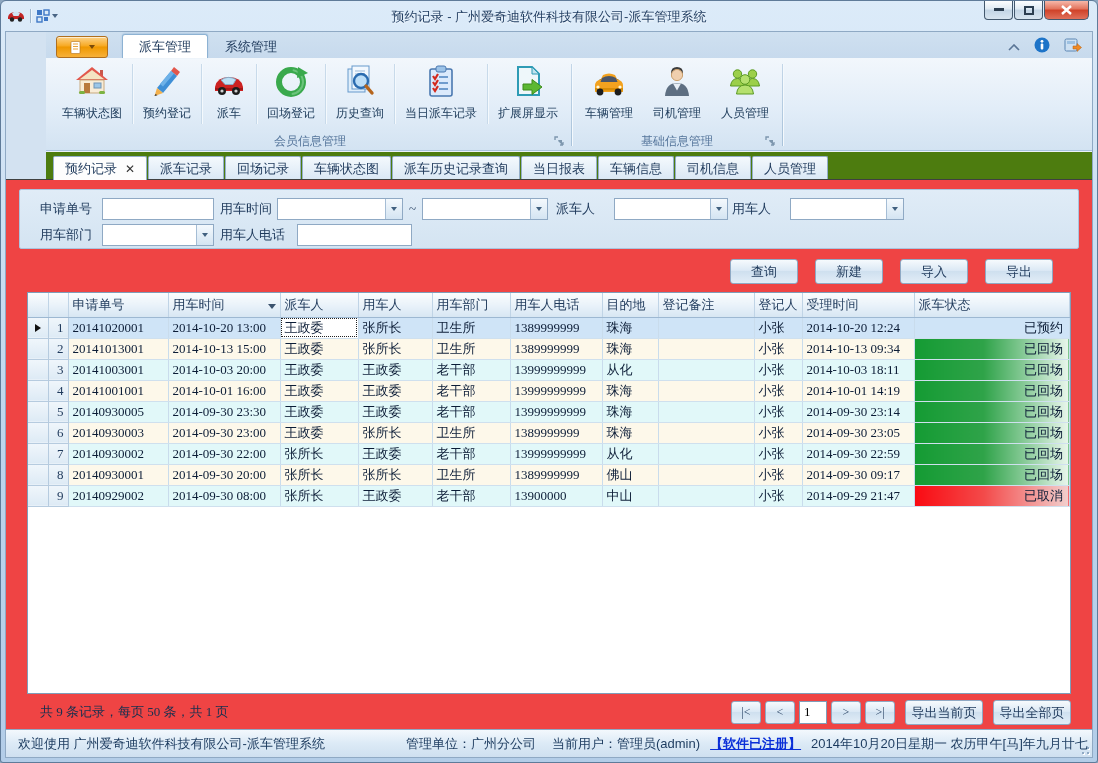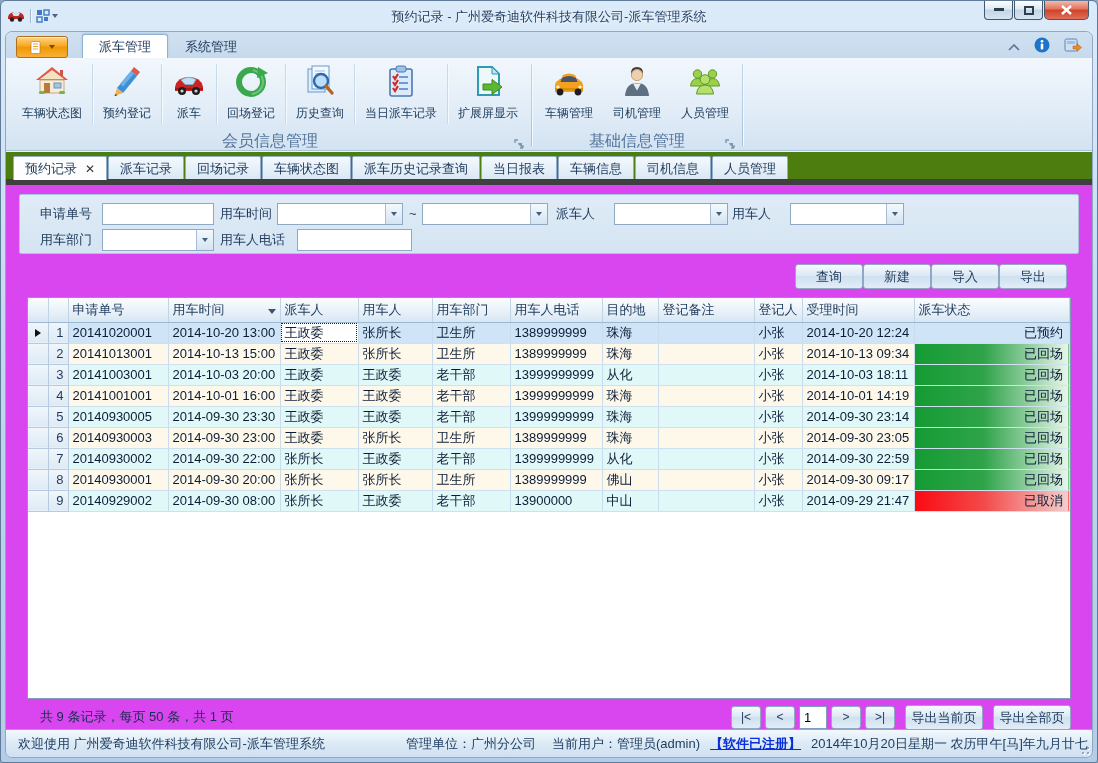--- a/index.html
+++ b/index.html
@@ -15,55 +15,55 @@
   .qat { display:flex; align-items:center; gap:5px; z-index:2; }
   .qat-sep { width:1px; height:14px; background:#9db6ce; box-shadow:1px 0 0 #eef5fb; }
   .caret-down { width:0; height:0; border-left:3px solid transparent; border-right:3px solid transparent; border-top:4px solid #4a6585; margin-left:2px; }
   .win-buttons { position:absolute; top:0; right:8px; display:flex; z-index:3; }
   .win-btn { width:29px; height:19px; border:1px solid #43586d; border-top:none; display:flex; align-items:center; justify-content:center;
     background:linear-gradient(#fdfeff,#dfeaf3 45%,#c3d5e5 50%,#d8e5f0); border-radius:0 0 4px 4px; margin-left:0; }
   .win-btn + .win-btn { margin-left:1px; }
   .win-btn.close { width:45px; background:linear-gradient(#f6b8a9,#e2725b 45%,#cf4128 50%,#e0705a); border-radius:0 0 5px 5px; }
 
   
-  .client { position:absolute; left:4px; right:4px; top:30px; bottom:4px; background:#d3e2f1; border:1px solid #8fa9c4; border-radius:7px; overflow:hidden; }
+  .client { position:absolute; left:4px; right:4px; top:30px; bottom:4px; background:#d3e2f1; border:1px solid #8fa9c4; border-radius:0; overflow:hidden;padding-left:40px; }
   .ribbon-tabrow { position:relative; height:26px; background:linear-gradient(#cfe0f0,#c7daed); display:flex; align-items:flex-end; padding-left:8px; }
   .app-button { width:52px; height:22px; margin:0 14px 0 2px; border:1px solid #b06f1e; border-radius:3px;
     background:linear-gradient(#fdd389,#f7a922 45%,#ef9800 50%,#f7b13a); display:flex; align-items:center; justify-content:center; gap:3px; box-shadow:inset 0 1px 0 rgba(255,255,255,.6); }
   .rtab { height:24px; padding:0 16px; line-height:23px; font-size:13px; color:#1e395b; border:1px solid transparent; border-bottom:none; border-radius:3px 3px 0 0; }
   .rtab.active { background:#fff; border-color:#8db2d3; box-shadow:0 -1px 2px rgba(141,178,211,.5); }
   .tabrow-right { position:absolute; right:10px; top:5px; display:flex; align-items:center; gap:14px; }
   .ribbon-body { height:93px; background:linear-gradient(#f2f7fc,#e2edf8 55%,#d3e3f2); border-bottom:1px solid #a9c3dd; display:flex; padding:2px 0 0 4px; }
   .rgroup { display:flex; flex-direction:column; position:relative; padding:0 2px; }
   .rgroup-sep { width:1px; margin:4px 1px; background:linear-gradient(#c3d6e8,#a8c2da); box-shadow:1px 0 0 #f4f9fd; }
   .rgroup-btns { display:flex; flex:1; align-items:flex-start; }
   .rbn-btn { height:68px; padding:4px 9px 0 9px; display:flex; flex-direction:column; align-items:center; gap:3px; border:1px solid transparent; border-radius:3px; }
   .rbn-sep { width:1px; height:60px; margin-top:4px; background:#c8daea; box-shadow:1px 0 0 #f4f9fd; }
   .rbn-label { font-size:12px; color:#23405f; white-space:nowrap; }
-  .rgroup-caption { height:18px; display:flex; align-items:center; justify-content:center; position:relative; color:#54749a; font-size:16px; }
+  .rgroup-caption { height:18px; display:flex; align-items:center; justify-content:center; position:relative; color:#54749a; font-size:12px; }
   .launcher { position:absolute; right:3px; bottom:3px; width:11px; height:11px; }
 
   
   .doc-tabstrip { height:28px; background:#4d7c0f; padding:4px 0 0 7px; display:flex; border-top:1px solid #eaf2fa; }
   .dtab { height:24px; padding:0 11px; line-height:22px; font-size:13px; color:#1e395b; background:linear-gradient(#f4f9fd,#d9e7f4);
     border:1px solid #93aec9; border-bottom:none; margin-right:1px; border-radius:2px 2px 0 0; display:flex; align-items:center; gap:8px; }
   .dtab.active { background:#fdfdfd; font-weight:normal; position:relative; z-index:2; }
   .dtab .x { font-size:12px; color:#333; line-height:1; }
 
   
-  .content { position:absolute; left:0; right:0; top:147px; bottom:28px; background:#d946ef; border-top:6px solid #404040; }
+  .content { position:absolute; left:0; right:0; top:147px; bottom:28px; background:#ef4444; border-top:1px solid #404040;font-family:Liberation Serif, serif; }
   .search-panel { position:absolute; left:13px; right:13px; top:9px; height:60px; background:linear-gradient(#e0ecf7,#d4e4f2); border:1px solid #aac4de; border-radius:2px; }
   .f-label { position:absolute; font-size:13px; color:#1e395b; line-height:22px; }
   .f-input { position:absolute; height:22px; border:1px solid #8fa9c4; background:#fff; font-family:inherit; font-size:13px; padding:0 3px; color:#10243f; }
   .combo { position:absolute; height:22px; border:1px solid #8fa9c4; background:#fff; display:flex; }
   .combo .cv { flex:1; }
   .combo .cbtn { width:17px; border-left:1px solid #a5bdd5; background:linear-gradient(#f4f9fd,#d4e4f2); display:flex; align-items:center; justify-content:center; }
   .combo .cbtn .caret { width:0; height:0; border-left:3.5px solid transparent; border-right:3.5px solid transparent; border-top:4px solid #41607f; }
 
-  .actions { position:absolute; top:79px; right:25px; display:flex; }
+  .actions { position:absolute; top:79px; right:39px; display:flex; gap:17px; }
   .btn { min-width:68px; height:25px; border:1px solid #8fa9c4; border-radius:3px; background:linear-gradient(#f6fafd,#dcE9f5 45%,#cfe0ef 50%,#e2edf7);
     background:linear-gradient(#f6fafd,#dce9f5 45%,#cfe0ef 50%,#e2edf7); font-family:inherit; font-size:13px; color:#1e395b; text-align:center; line-height:23px; }
 
   .grid-wrap { position:absolute; left:21px; right:21px; top:112px; height:402px; background:#fff; border:1px solid #7f9db9; overflow:hidden; }
   table.grid { border-collapse:collapse; table-layout:fixed; width:100%; }
   .grid th { height:24px; font-weight:normal; text-align:left; padding:0 4px; font-size:13px; color:#1e395b;
     background:linear-gradient(#fbfdfe,#e8f1f9 55%,#d7e6f3); border-right:1px solid #c0d4e6; border-bottom:1px solid #9db8d2; white-space:nowrap; overflow:hidden; }
   .grid td { height:21px; padding:0 4px; font-size:13px; color:#0b1c36; border-right:1px solid #c9dcec; border-bottom:1px solid #cfe0ee; white-space:nowrap; overflow:hidden; }
   .grid td.rowhdr { background:linear-gradient(#f0f6fb,#ddeaf5); border-right:1px solid #b6cbdf; border-bottom:1px solid #b6cbdf; text-align:right; color:#1e395b; }
   .grid td.ind { text-align:center; padding:0; }

